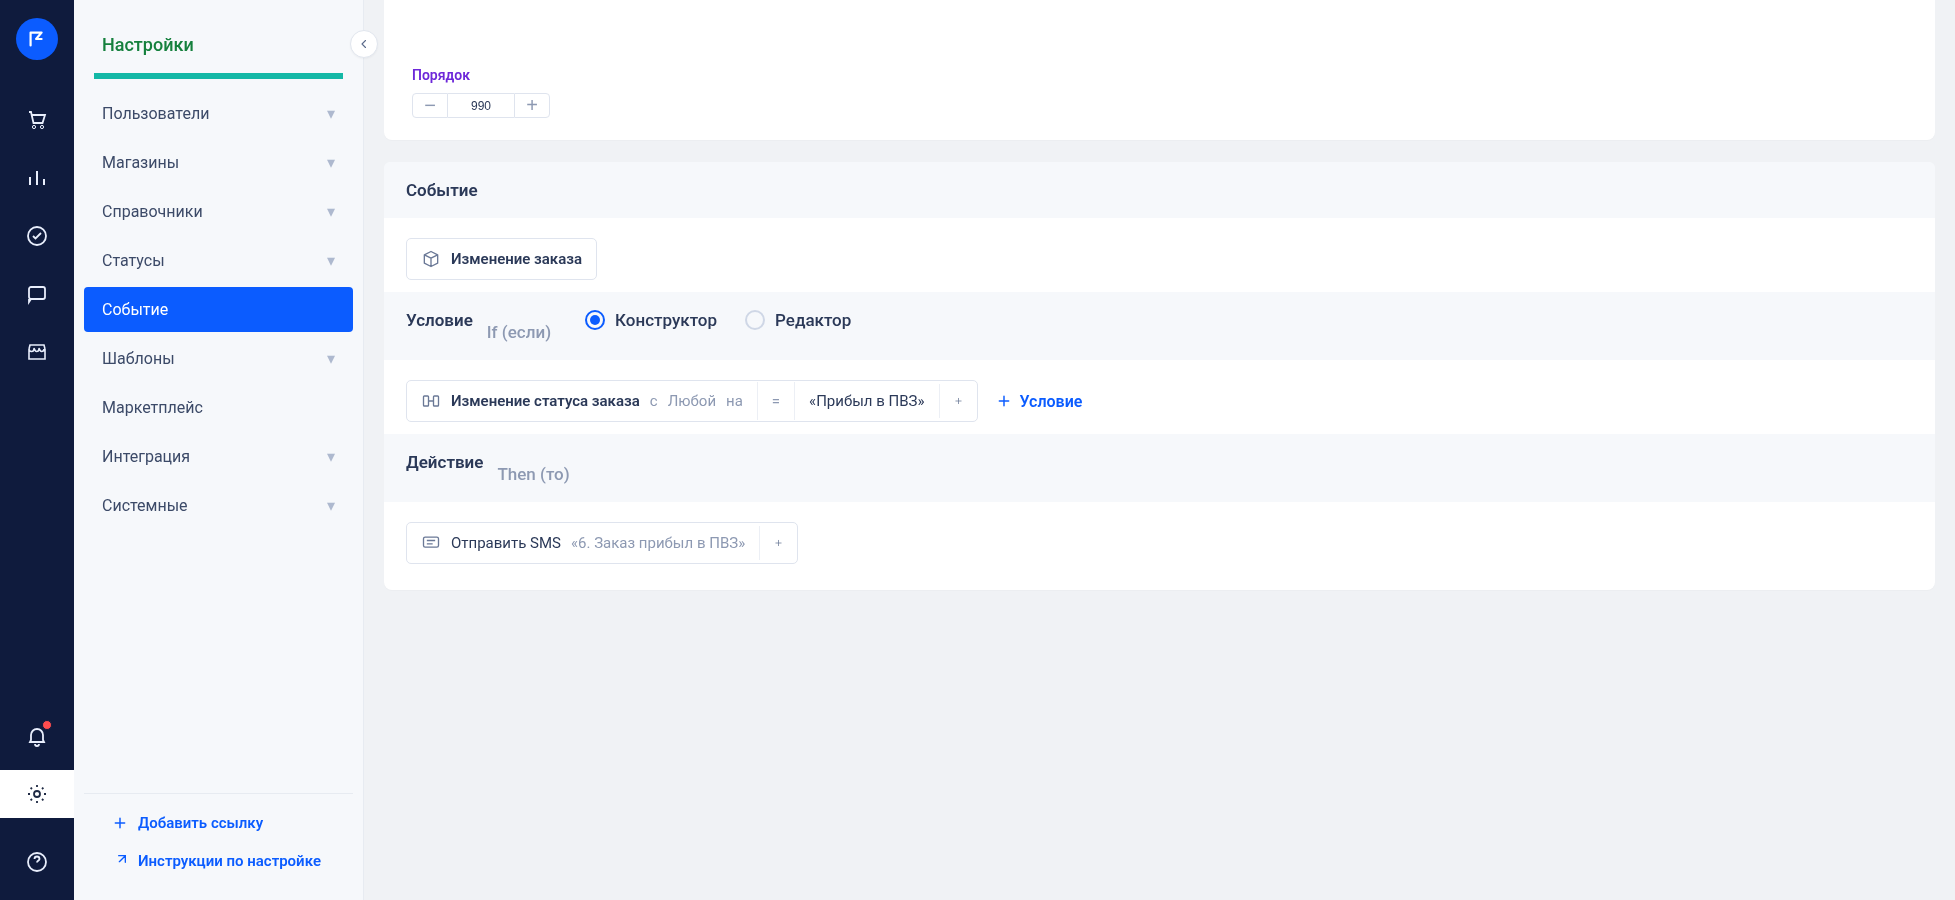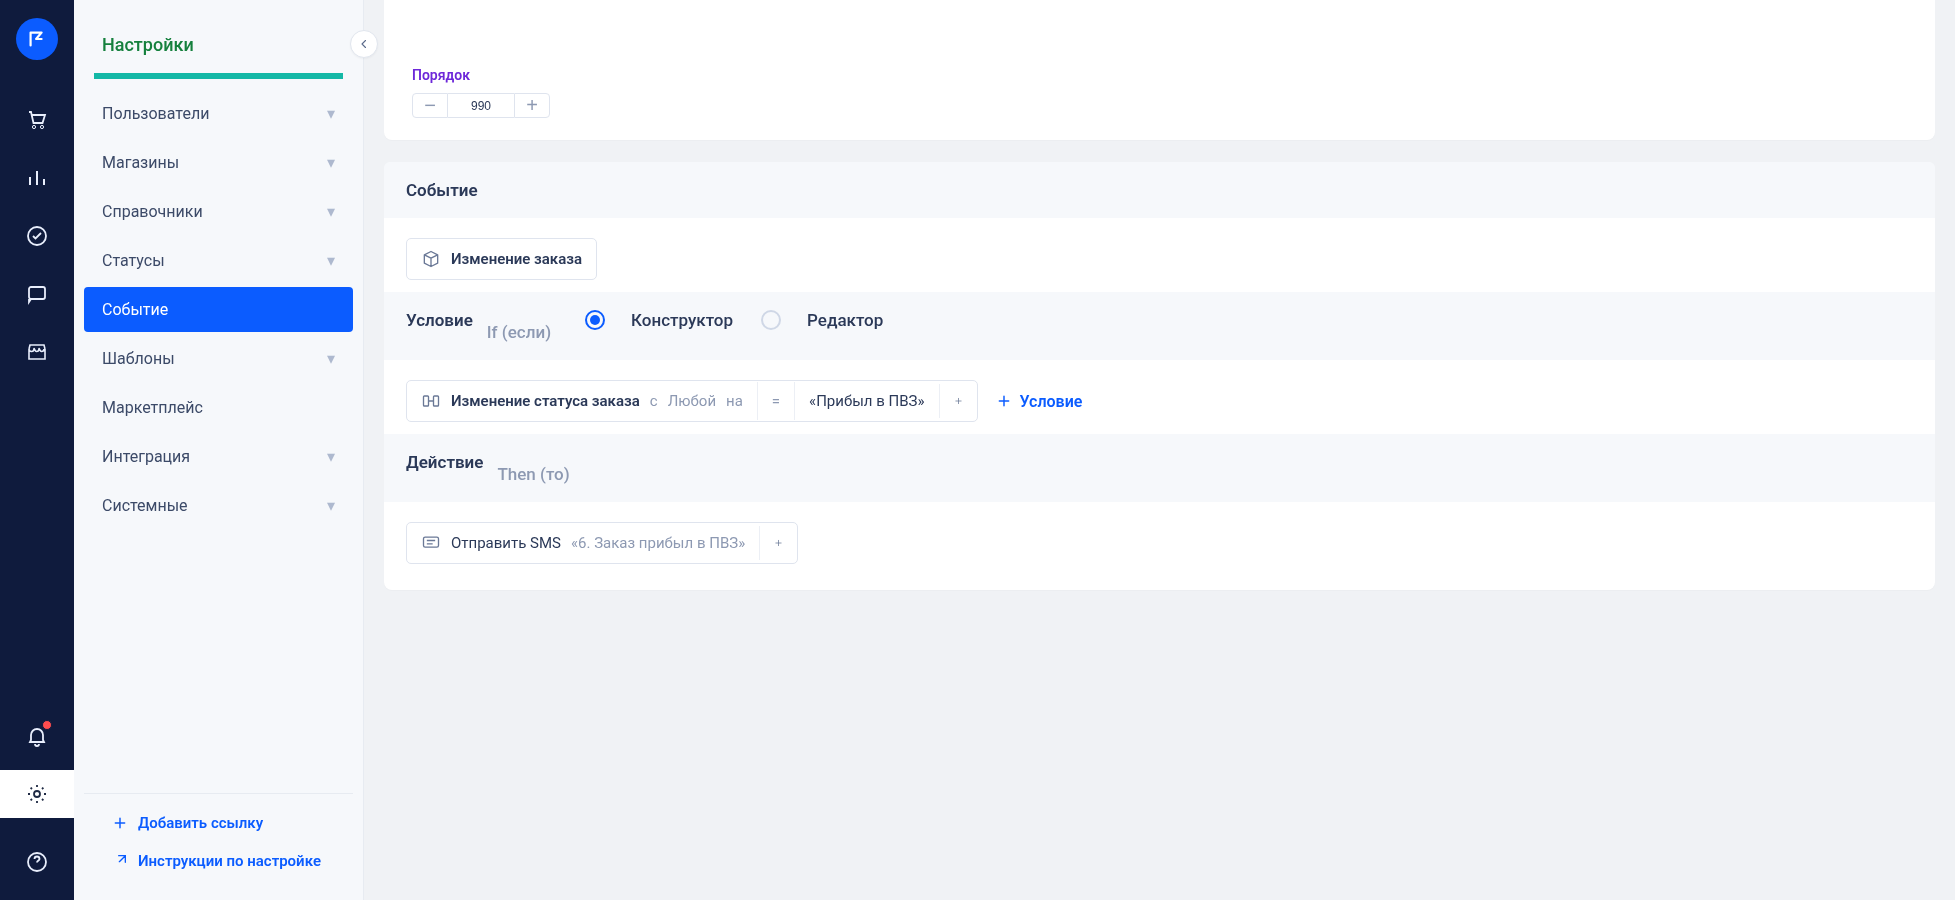--- a/index.html
+++ b/index.html
@@ -160,21 +160,21 @@
   font-size: 17px; font-weight: 600;
   color: #2b3958;
   border-radius: 6px 6px 0 0;
   display: flex; align-items: flex-start; gap: 14px;
 }
 .section-head .sub { color: #8d99b2; font-weight: 500; margin-top: 12px; }
 
 .radio-group { display: flex; gap: 28px; margin-left: auto; align-items: center; }
 .radio-group.inline { margin-left: 20px; }
 
-.radio { display: flex; align-items: center; gap: 26px; cursor: pointer; color: #2b3958; font-weight: 500; }
+.radio { display: flex; align-items: center; gap: 10px; cursor: pointer; color: #2b3958; font-weight: 500; }
 .radio .dot {
   width: 20px; height: 20px; border-radius: 50%;
   border: 2px solid #cfd7e6;
   display: flex; align-items: center; justify-content: center;
 }
 .radio.selected .dot { border-color: #0b5cff; }
 .radio.selected .dot::after {
   content: ""; width: 10px; height: 10px; border-radius: 50%; background: #0b5cff;
 }
 

